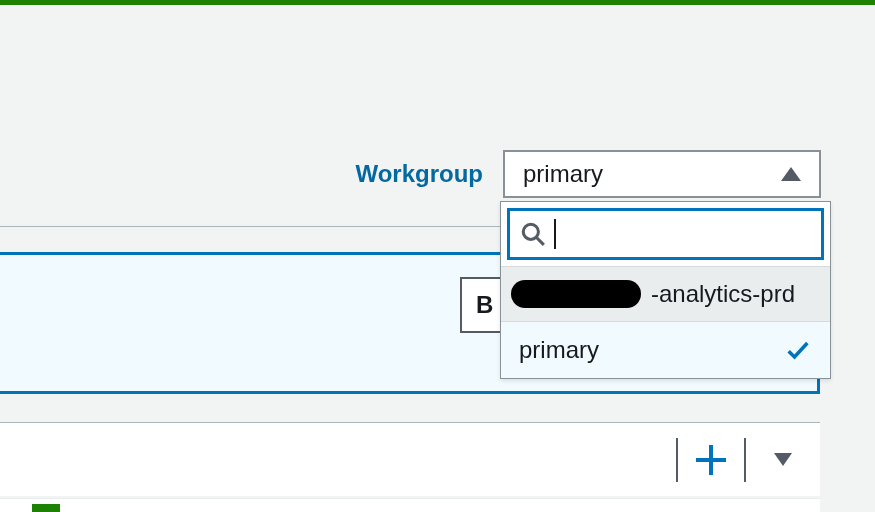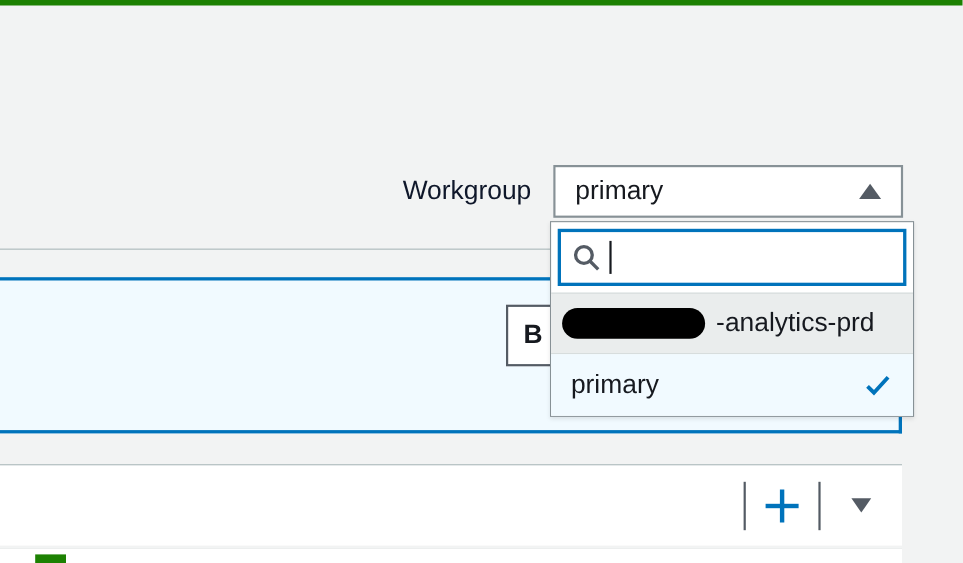--- a/index.html
+++ b/index.html
@@ -1,21 +1,21 @@
 <!DOCTYPE html>
 <html><head>
   <meta charset="utf-8">
   <style>
     * { box-sizing: border-box; margin: 0; padding: 0; font-family: "Amazon Ember", "Helvetica Neue", Arial, sans-serif; }
     body { width: 875px; height: 512px; background: #f2f3f3; position: relative; overflow: hidden; }
     
     .top-accent { position: absolute; top: 0; left: 0; right: 0; height: 5px; background: #1d8102; }
     
     .workgroup-row { position: absolute; top: 150px; left: 0; right: 54px; height: 48px; display: flex; align-items: center; justify-content: flex-end; gap: 20px; }
-    .workgroup-label { color: #0f172a; font-size: 24px; }
+    .workgroup-label { color: #0369a1; font-size: 24px; font-weight: bold; }
     .workgroup-select { width: 318px; height: 48px; border: 2px solid #879196; background: #fff; display: flex; align-items: center; justify-content: space-between; padding: 0 18px; cursor: pointer; }
     .workgroup-select-value { font-size: 24px; color: #16191f; }
     .caret-up { width: 0; height: 0; border-left: 10px solid transparent; border-right: 10px solid transparent; border-bottom: 14px solid #545b64; }
     
     .divider-line { position: absolute; top: 226px; left: 0; width: 500px; height: 1px; background: #aab7b8; }
     
     .blue-panel { position: absolute; top: 252px; left: 0; width: 820px; height: 142px; background: #f1faff; border: 3px solid #0073bb; border-left: none; }
     .b-button { position: absolute; left: 460px; top: 22px; height: 56px; min-width: 50px; border: 2px solid #545b64; background: #fff; display: flex; align-items: center; padding: 0 14px; font-size: 24px; font-weight: 700; color: #16191f; }
     
     .dropdown-panel { position: absolute; top: 201px; left: 500px; width: 331px; background: #fff; border: 1px solid #879196; box-shadow: 0 2px 4px rgba(0,0,0,0.1); }

